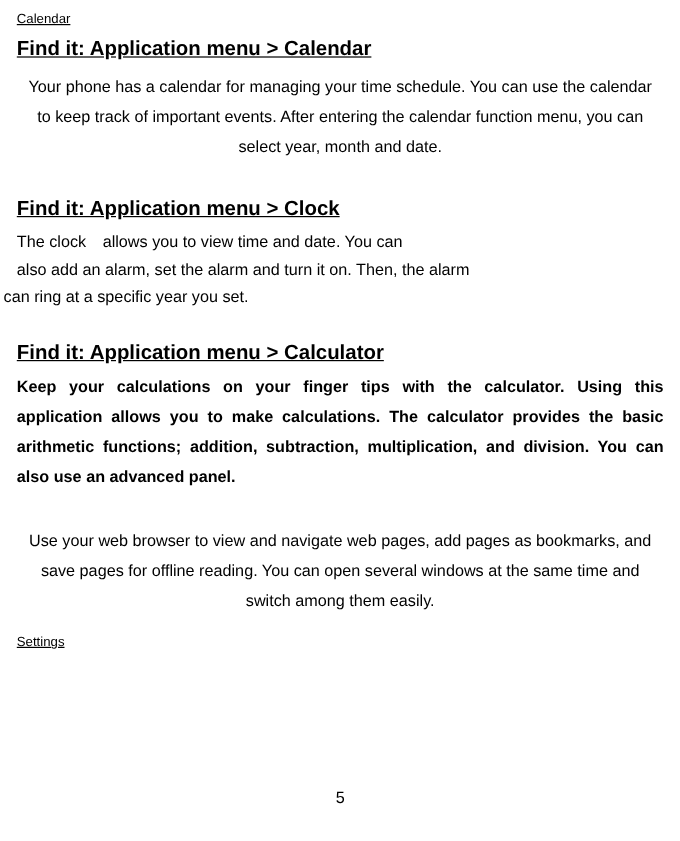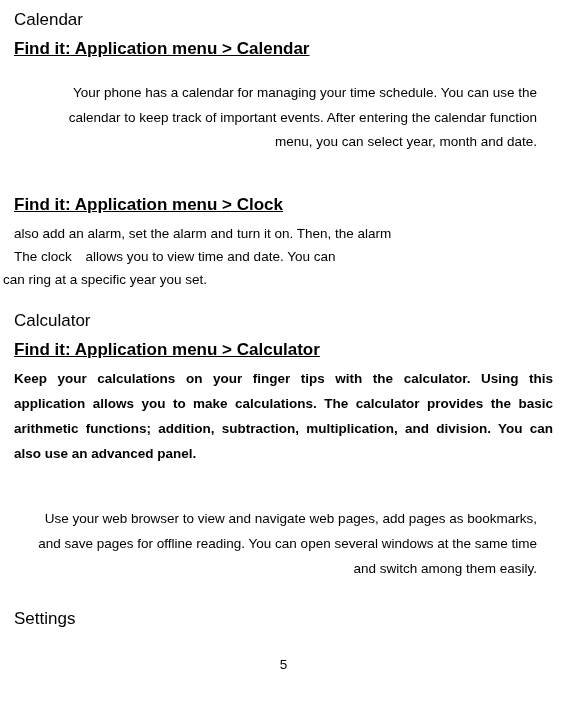--- a/index.html
+++ b/index.html
@@ -8,34 +8,35 @@
       margin: 0;
       padding: 9px 14px;
       box-sizing: border-box;
       font-family: Verdana, Geneva, sans-serif;
       font-size: 13.5px;
       color: #000;
       line-height: 1.85;
       background: #fff;
     }
     .section-title {
-      font-size: 17px;
+      font-size: 11px;
       font-weight: normal;
       margin: 0 0 2px 0;
       line-height: 1.3;
+      text-decoration: underline;
     }
     .find-it {
       font-weight: bold;
       text-decoration: underline;
       margin: 0 0 2px 0;
       font-size: 17px;
     }
     .body-text {
-      margin: 16px;
-      text-align: right;
+      margin: 4px;
+      text-align: center;
     }
     .body-text-justify {
       margin: 0;
       text-align: justify;
       font-weight: bold;
     }
     .spacer {
       height: 18px;
     }
     .spacer-sm {
@@ -70,30 +71,29 @@
 
 <div class="wrap">
 
   <div class="section-title">Calendar</div>
   <div class="find-it">Find it: Application menu &gt; Calendar</div>
   <p class="body-text">Your phone has a calendar for managing your time schedule. You can use the calendar to keep track of important events. After entering the calendar function menu, you can select year, month and date.</p>
 
   <div class="spacer"></div>
 
   <div class="find-it">Find it: Application menu &gt; Clock</div>
-  <p class="clock-line">also add an alarm, set the alarm and turn it on. Then, the alarm</p>
   <p class="clock-line">
     <span class="gap-word">The clock</span>
     <span>allows you to view time and date. You can</span>
   </p>
+  <p class="clock-line">also add an alarm, set the alarm and turn it on. Then, the alarm</p>
   <p class="clock-line clock-hang">can ring at a specific year you set.</p>
 
   <div class="spacer"></div>
 
-  <div class="section-title">Calculator</div>
   <div class="find-it">Find it: Application menu &gt; Calculator</div>
   <p class="body-text-justify">Keep your calculations on your finger tips with the calculator. Using this application allows you to make calculations. The calculator provides the basic arithmetic functions; addition, subtraction, multiplication, and division. You can also use an advanced panel.</p>
 
   <div class="spacer"></div>
 
   <div style="height:6px"></div>
   <p class="body-text">Use your web browser to view and navigate web pages, add pages as bookmarks, and save pages for offline reading. You can open several windows at the same time and switch among them easily.</p>
 
   <div class="spacer-sm"></div>
 

